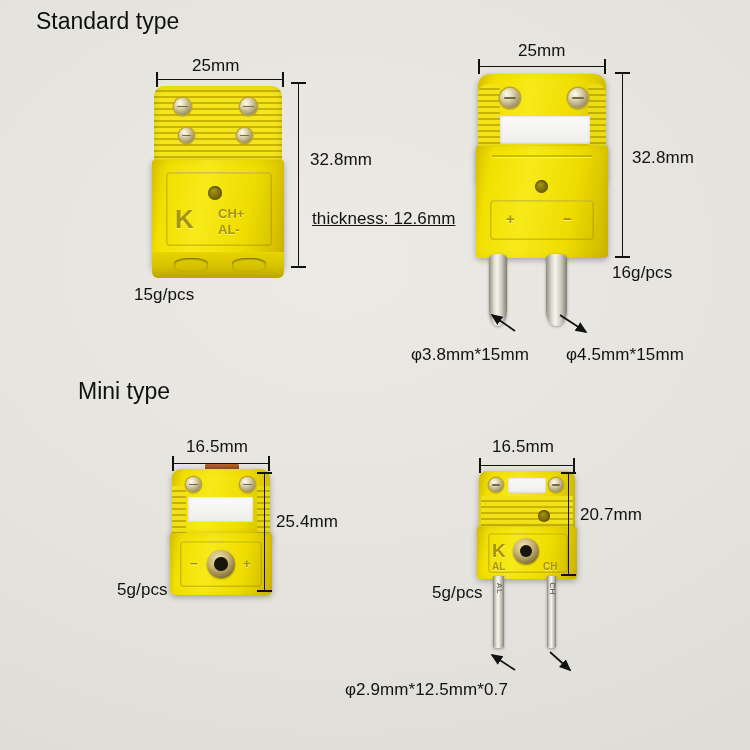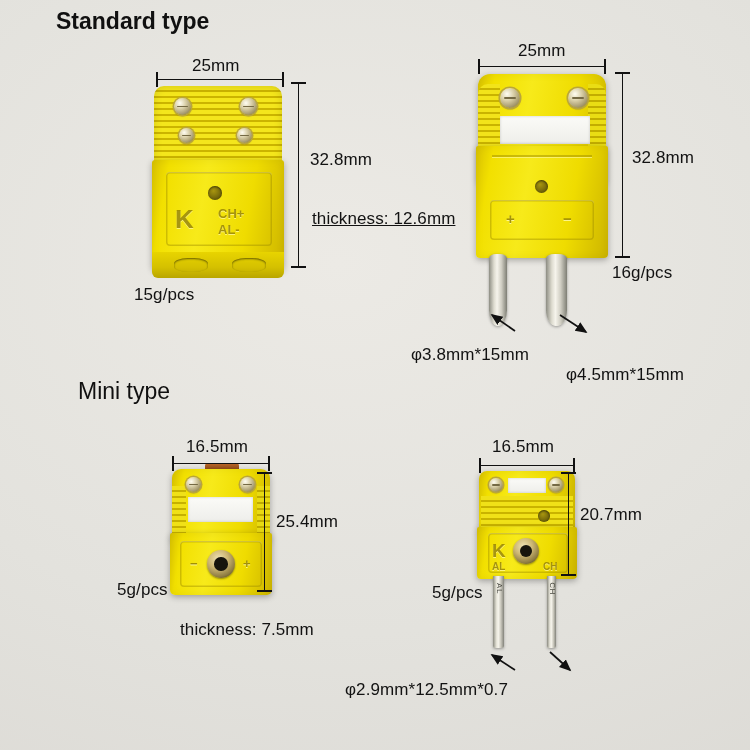--- a/index.html
+++ b/index.html
@@ -129,21 +129,21 @@
     position:absolute;font-size:15px;font-weight:bold;
     color:rgba(152,134,0,.9);text-shadow:0 1px 0 rgba(255,250,170,.85);
   }
   .arrow{position:absolute;}
 </style>
 </head>
 <body>
 
 <div id="page">
 
-  <div class="section-title" style="left:56px;top:8px;font-weight:bold;">Standard type</div>
+  <div class="section-title" style="left:36px;top:8px;">Standard type</div>
   <div class="section-title" style="left:78px;top:378px;">Mini type</div>
 
   <div class="conn">
 
     <div class="grip" style="left:154px;top:86px;width:128px;height:84px;border-radius:10px 10px 2px 2px;"></div>
 
     <div class="body" style="left:152px;top:160px;width:132px;height:110px;border-radius:3px 3px 5px 5px;"></div>
 
     <div class="screw" style="left:174px;top:98px;width:17px;height:17px;">
         <i></i>
@@ -222,21 +222,21 @@
   <svg class="arrow" style="left:440px;top:305px;" width="310" height="40" viewBox="0 0 310 40">
     <defs>
       <marker id="ah1" markerWidth="8" markerHeight="8" refX="6" refY="3" orient="auto">
         <path d="M0,0 L7,3 L0,6 z" fill="#111"></path>
       </marker>
     </defs>
     <line x1="75" y1="26" x2="52" y2="10" stroke="#111" stroke-width="1.7" marker-end="url(#ah1)"></line>
     <line x1="120" y1="10" x2="146" y2="27" stroke="#111" stroke-width="1.7" marker-end="url(#ah1)"></line>
   </svg>
   <div class="lbl" style="left:411px;top:345px;">φ3.8mm*15mm</div>
-  <div class="lbl" style="left:566px;top:345px;margin-top:20px;">φ4.5mm*15mm</div>
+  <div class="lbl" style="left:566px;top:345px;">φ4.5mm*15mm</div>
 
   <div class="conn">
 
     <div class="abs" style="left:205px;top:463px;width:34px;height:7px;border-radius:3px 3px 0 0;
          background:linear-gradient(180deg,#c06a2a,#8d4a18);"></div>
 
     <div class="body" style="left:172px;top:469px;width:98px;height:72px;border-radius:9px 9px 2px 2px;"></div>
     <div class="abs" style="left:172px;top:486px;width:14px;height:50px;
          background:repeating-linear-gradient(to bottom,#f0e118 0px,#f0e118 4px,#c6b100 4px,#c6b100 6px);"></div>
     <div class="abs" style="left:257px;top:486px;width:13px;height:50px;
@@ -260,21 +260,20 @@
     <div class="plusminus" style="left:243px;top:556px;font-size:13px;">+</div>
   </div>
 
   <div class="dim-h" style="left:172px;top:463px;width:98px;"></div>
   <div class="lbl" style="left:186px;top:437px;">16.5mm</div>
 
   <div class="dim-v" style="left:264px;top:472px;height:120px;"></div>
   <div class="lbl" style="left:276px;top:512px;">25.4mm</div>
 
   <div class="lbl" style="left:117px;top:580px;">5g/pcs</div>
-  <div class="lbl" style="left:180px;top:620px;">thickness: 7.5mm</div>
 
   <div class="conn">
 
     <div class="body" style="left:479px;top:471px;width:96px;height:60px;border-radius:8px 8px 2px 2px;"></div>
     <div class="abs" style="left:481px;top:496px;width:92px;height:32px;
          background:repeating-linear-gradient(to bottom,#f0e118 0px,#f0e118 4px,#c9b300 4px,#c9b300 6px);"></div>
 
     <div class="screw" style="left:489px;top:478px;width:14px;height:14px;">
         <i></i>
       </div>

